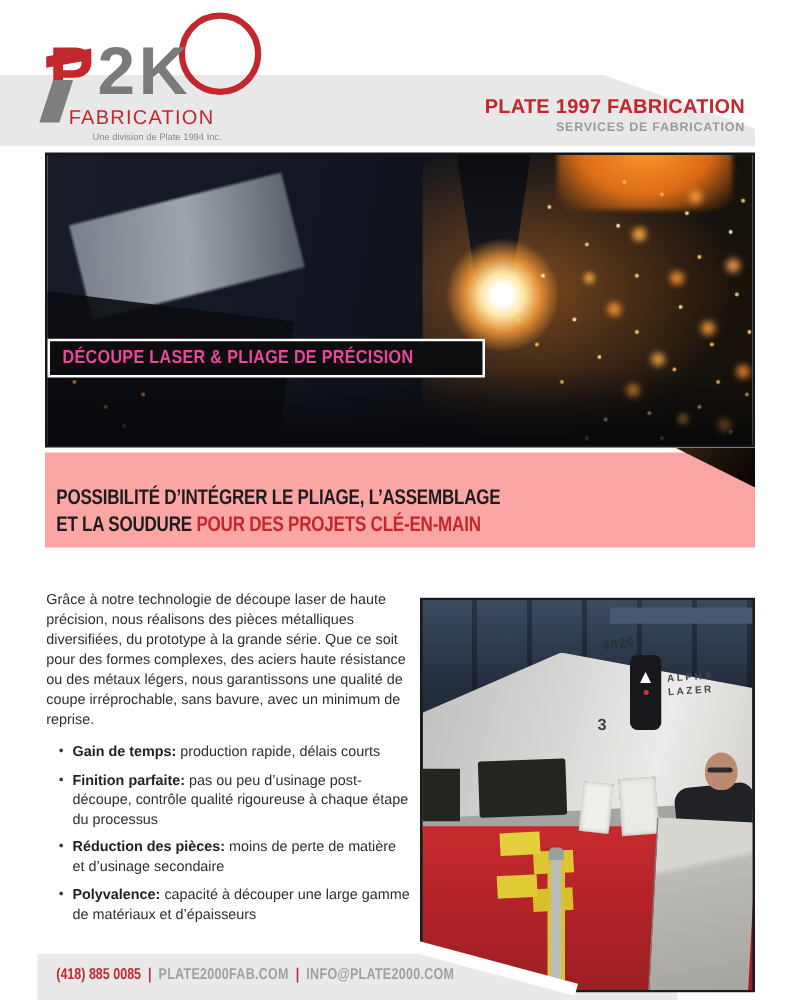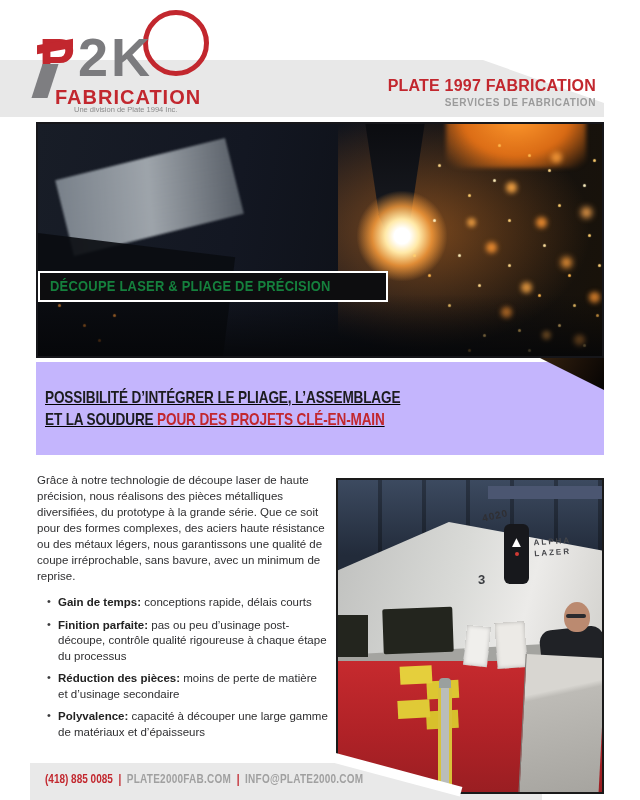--- a/index.html
+++ b/index.html
@@ -18,21 +18,21 @@
   .logo{left:35px;top:6px;width:210px;height:110px;z-index:5;}
   .logo-ring{position:absolute;left:108px;top:4px;width:66px;height:66px;
     border:5px solid var(--brand-red);border-radius:50%;}
   .logo-flag{position:absolute;left:2px;top:58px;width:16px;height:34px;
     background:#7e7e81;transform:skewX(-18deg);}
   .logo-p2k{position:absolute;left:4px;top:22px;font-size:54px;font-weight:bold;
     letter-spacing:3px;line-height:58px;color:#7b7b7e;}
   .logo-p2k .red-p{color:var(--brand-red);}
   .logo-slash{position:absolute;left:2px;top:36px;width:36px;height:9px;
     background:var(--brand-red);transform:skewY(-10deg);}
-  .logo-fab{position:absolute;left:20px;top:80px;font-size:20px;font-weight:bold;
+  .logo-fab{position:absolute;left:20px;top:80px;font-size:16px;font-weight:normal;
     letter-spacing:1px;color:var(--brand-red);}
   .logo-tag{position:absolute;left:39px;top:99px;font-size:7.5px;color:#8a8a8a;}
   .header-right{left:366px;top:77px;width:230px;text-align:right;z-index:5;}
   .hr-title{font-size:16px;font-weight:bold;color:var(--brand-red);letter-spacing:.2px;}
   .hr-sub{font-size:10px;color:#9b9b9b;letter-spacing:.6px;margin-top:2px;font-weight:bold;}
 
   
   .hero{left:36px;top:122px;width:568px;height:236px;border:2px solid #16161a;
     overflow:hidden;z-index:2;
     background:linear-gradient(100deg,#181d27 0%,#131722 35%,#0e1118 60%,#191209 100%);}
@@ -68,31 +68,31 @@
       520px 200px 1px #ffd27a,480px 205px 1px #ffcf6e,440px 160px 1px #ffd98a,
       420px 130px 1px #fff1bd,390px 150px 1px #ffb84d,410px 180px 1px #ffcf6e,
       445px 210px 1px #ffd27a,510px 45px 1px #ffd98a,535px 180px 1px #ffcf6e,
       460px 20px 1px #ffb84d,395px 95px 1px #fff3c4,375px 130px 1px #ffcf6e,
       545px 220px 1px #ffd27a,430px 225px 1px #ffb84d,490px 225px 1px #ffd98a,
       555px 35px 1px #ffcf6e,560px 140px 1px #ffd27a,558px 190px 1px #ffb84d,
       20px 180px 1px #c97a2e,45px 200px 1px #b56a24,30px 160px 1px #c97a2e,
       60px 215px 1px #a85f20,75px 190px 1px #c97a2e;}
   .hero-floor{position:absolute;left:0;bottom:0;width:100%;height:62px;
     background:linear-gradient(rgba(5,6,8,0),rgba(5,6,8,.85));}
-  .badge{left:38px;top:271px;background:#0d0d0f;border:2px solid #fff;color:#15803d;
+  .badge{left:38px;top:271px;background:#0d0d0f;border:2px solid #fff;color:#ec4899;
     padding:4px 10px 5px;white-space:nowrap;z-index:6;}
   .badge span{display:inline-block;font-size:15px;font-weight:bold;letter-spacing:.3px;
     transform:scaleX(.86);transform-origin:left center;}
   .hero-wedge{left:540px;top:358px;width:64px;height:32px;z-index:3;
     clip-path:polygon(0 0,100% 0,100% 100%);
     background:linear-gradient(120deg,#34210f,#1a1008 55%,#060403);}
 
   
-  .headline-box{left:36px;top:362px;width:568px;height:93px;background:#c4b5fd;
-    padding:25px 0 0 9px;z-index:1;text-decoration:underline;}
+  .headline-box{left:36px;top:362px;width:568px;height:76px;background:#fca5a5;
+    padding:25px 0 0 9px;z-index:1;}
   .headline-line{font-size:17px;font-weight:bold;line-height:22px;color:#1c1c1e;
     letter-spacing:-.2px;transform:scaleX(.8);transform-origin:left center;white-space:nowrap;}
   .headline-line .red{color:var(--brand-red);}
 
   
   .intro-col{left:37px;top:472px;width:292px;color:#2e2e30;font-size:11.5px;line-height:16px;}
   .intro-col p + p{margin-top:13px;}
   .benefits{list-style:none;margin-top:11px;}
   .benefits li{position:relative;padding-left:21px;margin-bottom:7px;line-height:15.5px;}
   .benefits .blt{position:absolute;left:10px;top:-1px;font-size:11px;color:#3a3a3c;}
@@ -196,21 +196,21 @@
   </div>
 
   <div class="abs headline-box">
     <div class="headline-line">POSSIBILITÉ D’INTÉGRER LE PLIAGE, L’ASSEMBLAGE</div>
     <div class="headline-line"><span>ET LA SOUDURE </span><span class="red">POUR DES PROJETS CLÉ-EN-MAIN</span></div>
   </div>
 
   <div class="abs intro-col">
     <p>Grâce à notre technologie de découpe laser de haute précision, nous réalisons des pièces métalliques diversifiées, du prototype à la grande série. Que ce soit pour des formes complexes, des aciers haute résistance ou des métaux légers, nous garantissons une qualité de coupe irréprochable, sans bavure, avec un minimum de reprise.</p>
     <ul class="benefits">
-        <li><span class="blt">•</span><b>Gain de temps:</b><span> conceptions rapide, délais courts</span></li>
+        <li><span class="blt">•</span><b>Gain de temps:</b><span> production rapide, délais courts</span></li>
         <li><span class="blt">•</span><b>Finition parfaite:</b><span> pas ou peu d’usinage post-découpe, contrôle qualité rigoureuse à chaque étape du processus</span></li>
         <li><span class="blt">•</span><b>Réduction des pièces:</b><span> moins de perte de matière et d’usinage secondaire</span></li>
         <li><span class="blt">•</span><b>Polyvalence:</b><span> capacité à découper une large gamme de matériaux et d’épaisseurs</span></li>
       </ul>
   </div>
 
   <div class="abs machine">
     <div class="m-ceiling"></div>
     <div class="m-duct"></div>
     <div class="m-body"></div>

